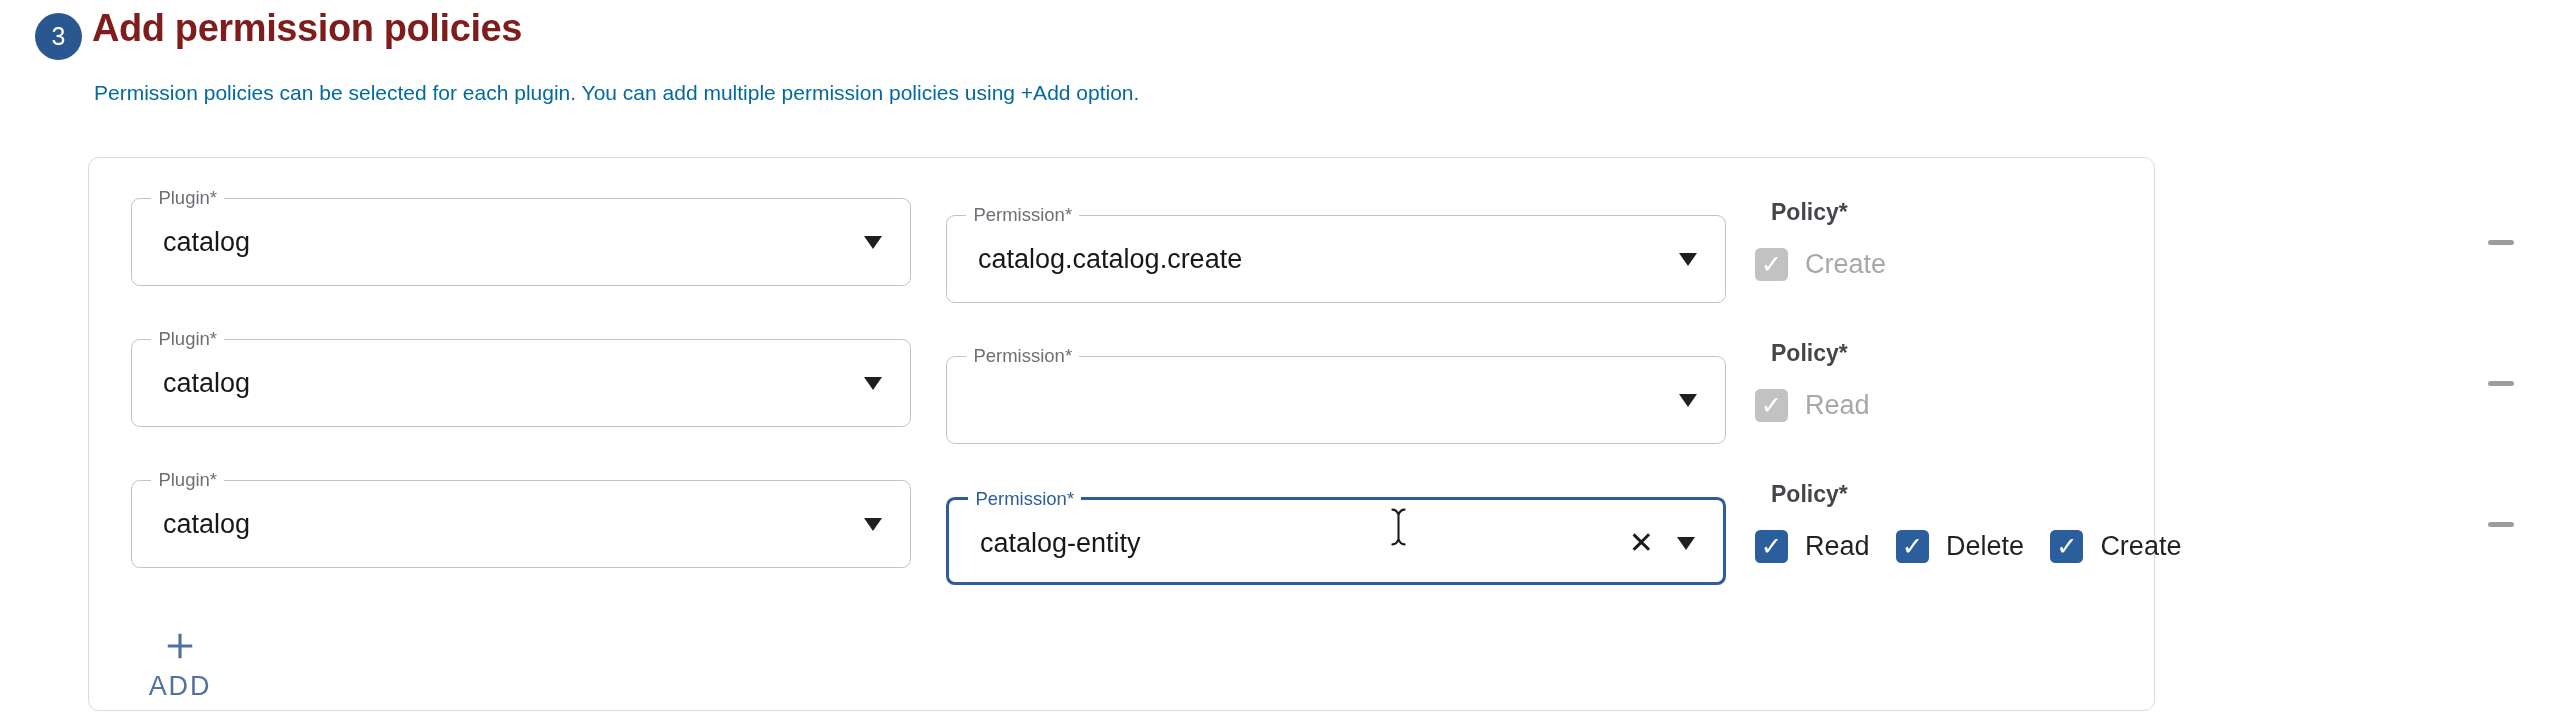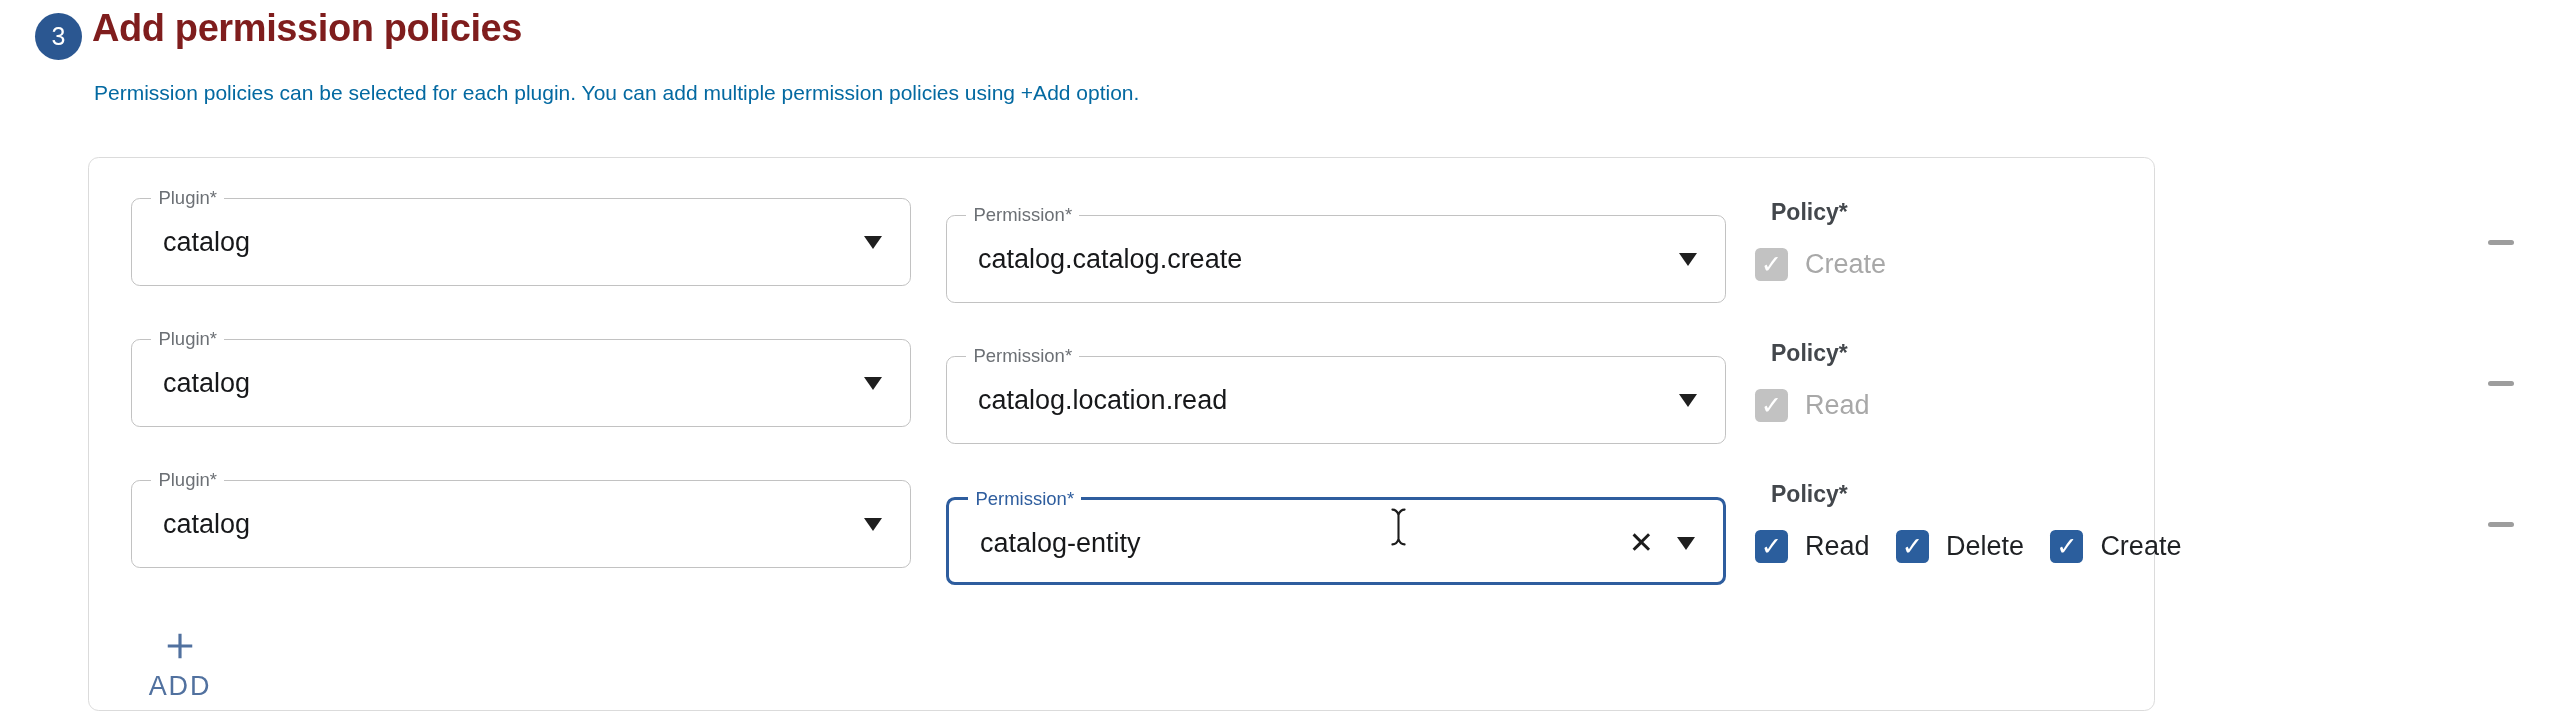--- a/index.html
+++ b/index.html
@@ -145,21 +145,20 @@
   </div>
 
   <div class="row r1">
     <div class="field plugin-field">
       <span class="field-label">Plugin*</span>
       <span class="field-value">catalog</span>
       <span class="caret"></span>
     </div>
     <div class="field permission-field">
       <span class="field-label">Permission*</span>
-      <span class="field-value">catalog.location.read</span>
       <span class="caret"></span>
     </div>
     <div class="policy-col">
       <span class="policy-label">Policy*</span>
       <div class="policy-boxes">
         <label class="cb-group disabled">
           <span class="cb">
               <span class="check">✓</span>
             </span>
           <span class="cb-label">Read</span>

